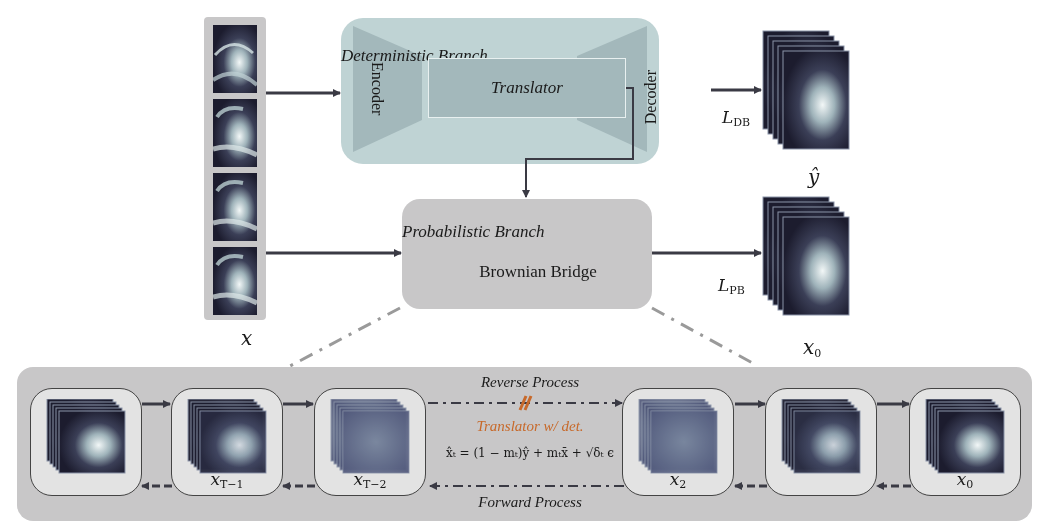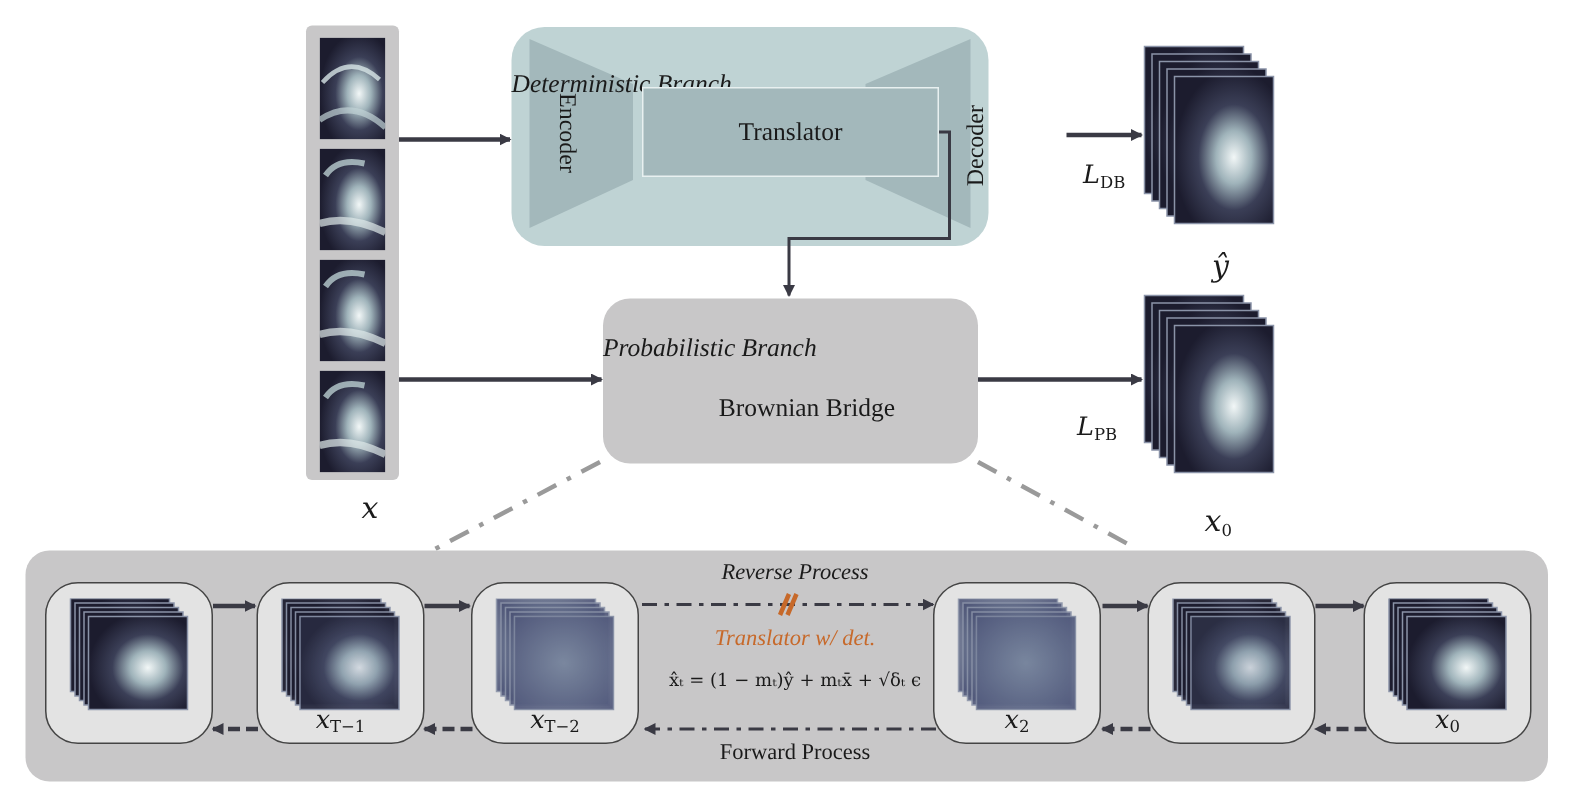--- a/index.html
+++ b/index.html
@@ -9,21 +9,21 @@
   svg.overlay { position:absolute; left:0; top:0; }
 
   
   .input-stack { left:204px; top:17px; width:62px; height:303px; background:#c8c7c8; border-radius:4px; }
   .input-frame { position:absolute; left:9px; width:44px; height:68px; overflow:hidden; }
 
   
   .det-box { left:341px; top:18px; width:318px; height:146px; background:#bfd3d4; border-radius:22px; }
   .det-title { left:341px; top:30px; width:318px; text-align:left; font-style:italic; font-size:17px;margin-top:16px; }
   .translator { left:428px; top:58px; width:198px; height:60px; background:#a3b8bb; border:1px solid #e8f0f0; box-sizing:border-box;
-                display:flex; align-items:center; justify-content:center; font-size:17px; }
+                display:flex; align-items:center; justify-content:center; font-size:17px;font-style:italic; }
   .vlabel { position:absolute; font-size:16px; writing-mode:vertical-rl; }
   .enc-label { left:368px; top:62px; }
   .dec-label { left:642px; top:70px; transform:rotate(180deg); }
 
   
   .prob-box { left:402px; top:199px; width:250px; height:110px; background:#c8c7c8; border-radius:18px; }
   .prob-title { left:402px; top:222px; width:250px; font-style:italic; font-size:17px; }
   .prob-sub { left:402px; top:262px; width:272px; text-align:center; font-size:17px; }
 
   
@@ -35,21 +35,21 @@
   .lbl-lpb { left:718px; top:275px; font-size:17px; }
   .sub { font-size:11px; font-style:normal; vertical-align:-3px; }
 
   
   .bottom-panel { left:17px; top:367px; width:1015px; height:154px; background:#c8c7c8; border-radius:16px; }
   .node { position:absolute; top:388px; width:112px; height:108px; background:#e3e3e3; border:1px solid #444; border-radius:22px; box-sizing:border-box; }
   .node-label { position:absolute; left:0; right:0; bottom:4px; text-align:center; font-size:17px; }
   .rev-label { left:420px; top:374px; width:220px; text-align:center; font-style:italic; font-size:15px; }
   .trunc-label { left:420px; top:418px; width:220px; text-align:center; font-style:italic; font-size:15px; color:#c7692a; }
   .eq-label { left:420px; top:446px; width:220px; text-align:center; font-size:12px; font-family:"DejaVu Serif",serif; }
-  .fwd-label { left:420px; top:494px; width:220px; text-align:center; font-size:15px; }
+  .fwd-label { left:420px; top:494px; width:220px; text-align:center; font-style:italic; font-size:15px; }
 </style>
 </head>
 <body>
 
 <svg class="overlay" width="1049" height="532">
   <defs>
     <marker id="arr" markerWidth="8" markerHeight="8" refX="7" refY="4" orient="auto" markerUnits="userSpaceOnUse">
       <path d="M0,0 L8,4 L0,8 Z" fill="#3a3a44"></path>
     </marker>
   </defs>

